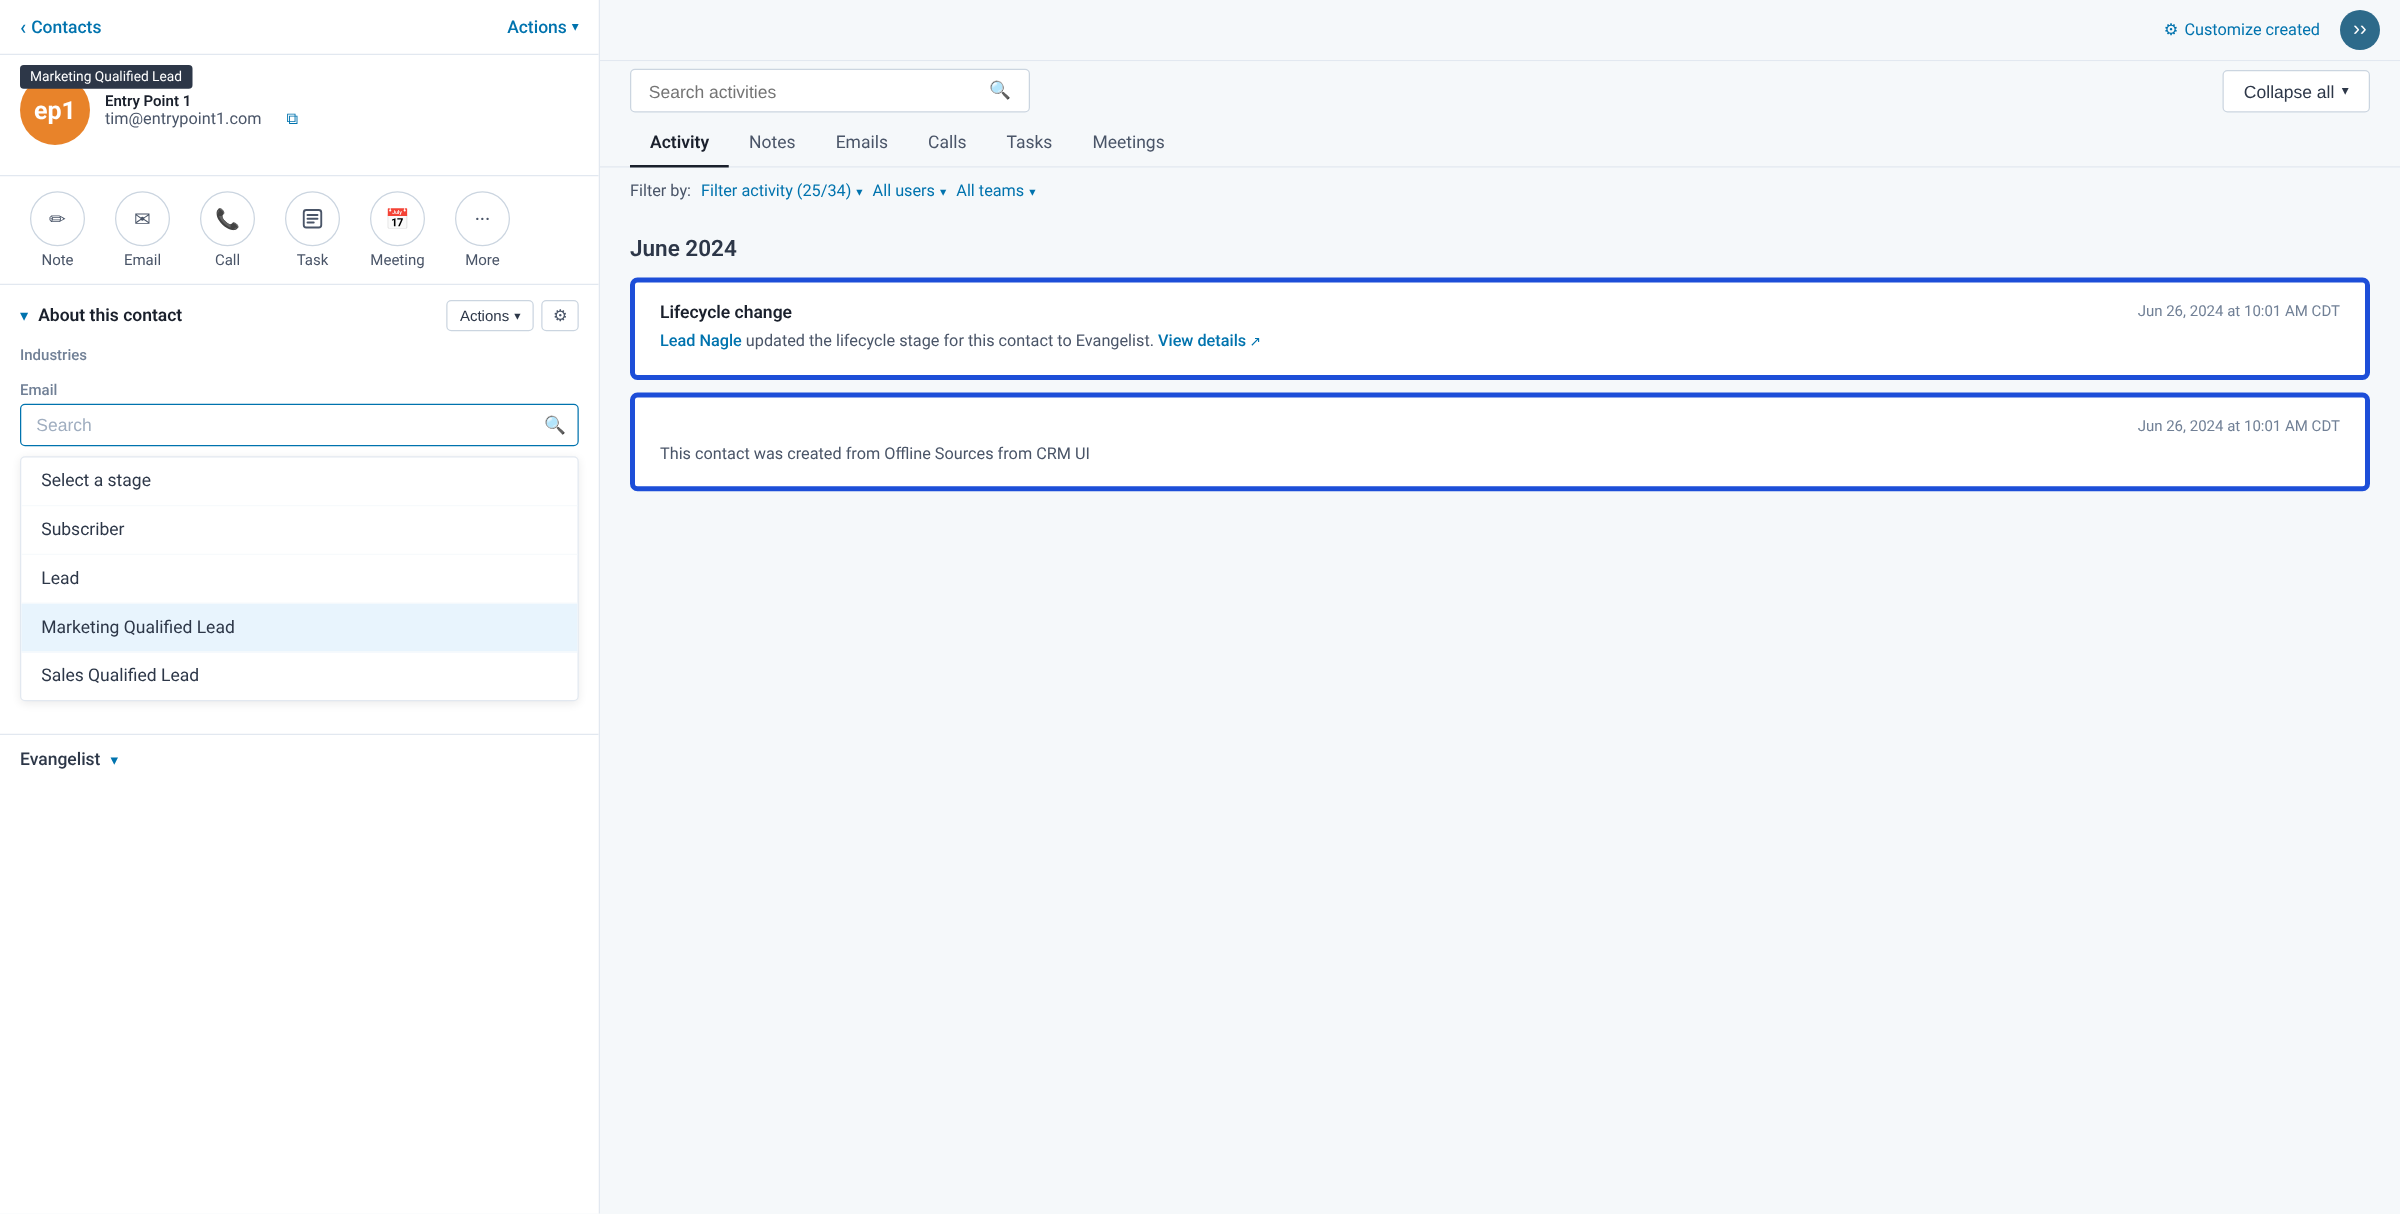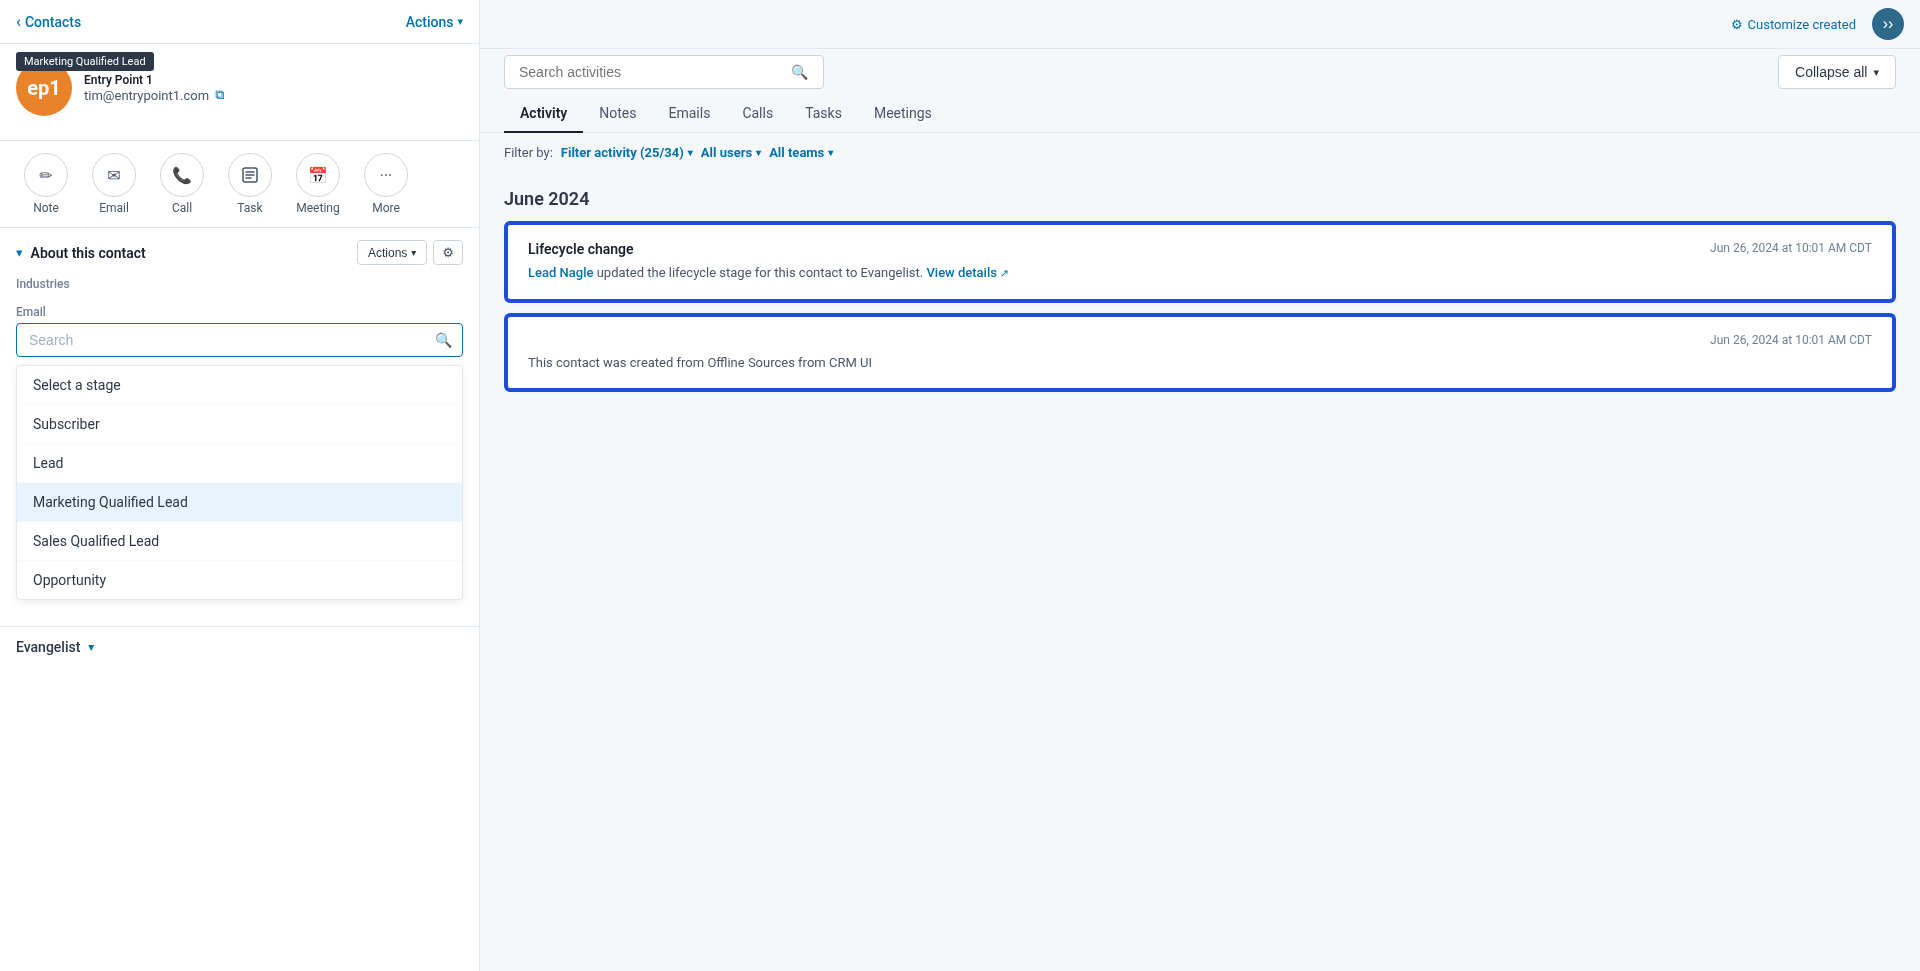--- a/index.html
+++ b/index.html
@@ -11,21 +11,21 @@
     .left-header { display: flex; align-items: center; justify-content: space-between; padding: 12px 16px; border-bottom: 1px solid #e2e8f0; }
     .back-link { color: #0073ae; font-size: 14px; font-weight: 500; cursor: pointer; display: flex; align-items: center; gap: 4px; }
     .back-link::before { content: '‹'; font-size: 16px; }
     .actions-btn { color: #0073ae; font-size: 14px; font-weight: 500; cursor: pointer; display: flex; align-items: center; gap: 4px; }
     .actions-btn::after { content: '▾'; font-size: 11px; }
 
     .contact-info { padding: 16px; border-bottom: 1px solid #e2e8f0; }
     .contact-top { display: flex; align-items: center; gap: 12px; margin-bottom: 8px; position: relative; }
     .avatar { width: 56px; height: 56px; border-radius: 50%; background: #e8832a; display: flex; align-items: center; justify-content: center; color: #fff; font-size: 20px; font-weight: 700; flex-shrink: 0; }
     .contact-name { font-size: 12px; font-weight: 600; color: #1a202c; }
-    .contact-email { font-size: 13px; color: #4a5568; display: flex; align-items: center; gap: 6px; justify-content: flex-end; }
+    .contact-email { font-size: 13px; color: #4a5568; display: flex; align-items: center; gap: 20px; justify-content: flex-end; }
     .copy-icon { color: #0073ae; cursor: pointer; font-size: 13px; }
 
     .tooltip-badge { position: absolute; top: -8px; left: 0; background: #2d3748; color: #fff; font-size: 11px; padding: 3px 8px; border-radius: 3px; white-space: nowrap; z-index: 10; }
 
     .action-buttons { display: flex; align-items: center; gap: 8px; padding: 12px 16px; border-bottom: 1px solid #e2e8f0; }
     .action-btn { display: flex; flex-direction: column; align-items: center; gap: 4px; cursor: pointer; min-width: 60px; }
     .action-btn-circle { width: 44px; height: 44px; border-radius: 50%; border: 1px solid #cbd5e0; background: #fff; display: flex; align-items: center; justify-content: center; color: #4a5568; font-size: 16px; transition: background 0.15s; }
     .action-btn-label { font-size: 12px; color: #4a5568; }
 
     .about-section { padding: 12px 16px; border-bottom: 1px solid #e2e8f0; }
@@ -73,21 +73,21 @@
     .search-activities-icon { color: #718096; font-size: 14px; }
     .collapse-all-btn { border: 1px solid #cbd5e0; background: #fff; padding: 8px 16px; border-radius: 4px; font-size: 14px; color: #2d3748; cursor: pointer; display: flex; align-items: center; gap: 6px; font-weight: 500; }
     .collapse-all-btn::after { content: '▾'; font-size: 11px; }
 
     .activity-tabs { background: #f5f8fa; padding: 0 24px; display: flex; gap: 0; border-bottom: 1px solid #e2e8f0; }
     .activity-tab { padding: 10px 16px; font-size: 14px; color: #4a5568; cursor: pointer; border-bottom: 2px solid transparent; margin-bottom: -1px; }
     .activity-tab.active { color: #1a202c; border-bottom-color: #1a202c; font-weight: 600; }
 
     .filter-row { padding: 12px 24px; display: flex; align-items: center; gap: 8px; font-size: 13px; color: #4a5568; }
     .filter-label { color: #4a5568; }
-    .filter-link { color: #0073ae; cursor: pointer; display: flex; align-items: center; gap: 4px; font-weight: 700; }
+    .filter-link { color: #0073ae; cursor: pointer; display: flex; align-items: center; gap: 4px; font-weight: 400; }
     .filter-link::after { content: '▾'; font-size: 10px; }
 
     .activities-content { flex: 1; overflow-y: auto; padding: 16px 24px; }
     .date-group-label { font-size: 18px; font-weight: 600; color: #2d3748; margin-bottom: 12px; }
 
     .activity-card { background: #fff; border: 4px solid #1d4ed8; border-radius: 6px; padding: 16px 20px; margin-bottom: 10px; }
     .activity-card-header { display: flex; align-items: flex-start; justify-content: space-between; margin-bottom: 6px; }
     .activity-card-title { font-size: 14px; font-weight: 600; color: #1a202c; }
     .activity-card-time { font-size: 12px; color: #718096; white-space: nowrap; }
     .activity-card-body { font-size: 13px; color: #4a5568; line-height: 1.5; }
@@ -176,21 +176,20 @@
       <div class="search-box-wrapper">
         <input class="search-box" type="text" placeholder="Search" style="">
         <span class="search-icon-inside">🔍</span>
       </div>
       <div class="dropdown-list">
         <div class="dropdown-item">Select a stage</div>
         <div class="dropdown-item">Subscriber</div>
         <div class="dropdown-item">Lead</div>
         <div class="dropdown-item selected">Marketing Qualified Lead</div>
         <div class="dropdown-item">Sales Qualified Lead</div>
-        <div class="dropdown-item">Opportunity</div>
       </div>
     </div>
   </div>
 
   <div class="lifecycle-row">
     <span class="lifecycle-value">Evangelist</span>
     <span class="lifecycle-dropdown-arrow">▾</span>
   </div>
 
 </div>

